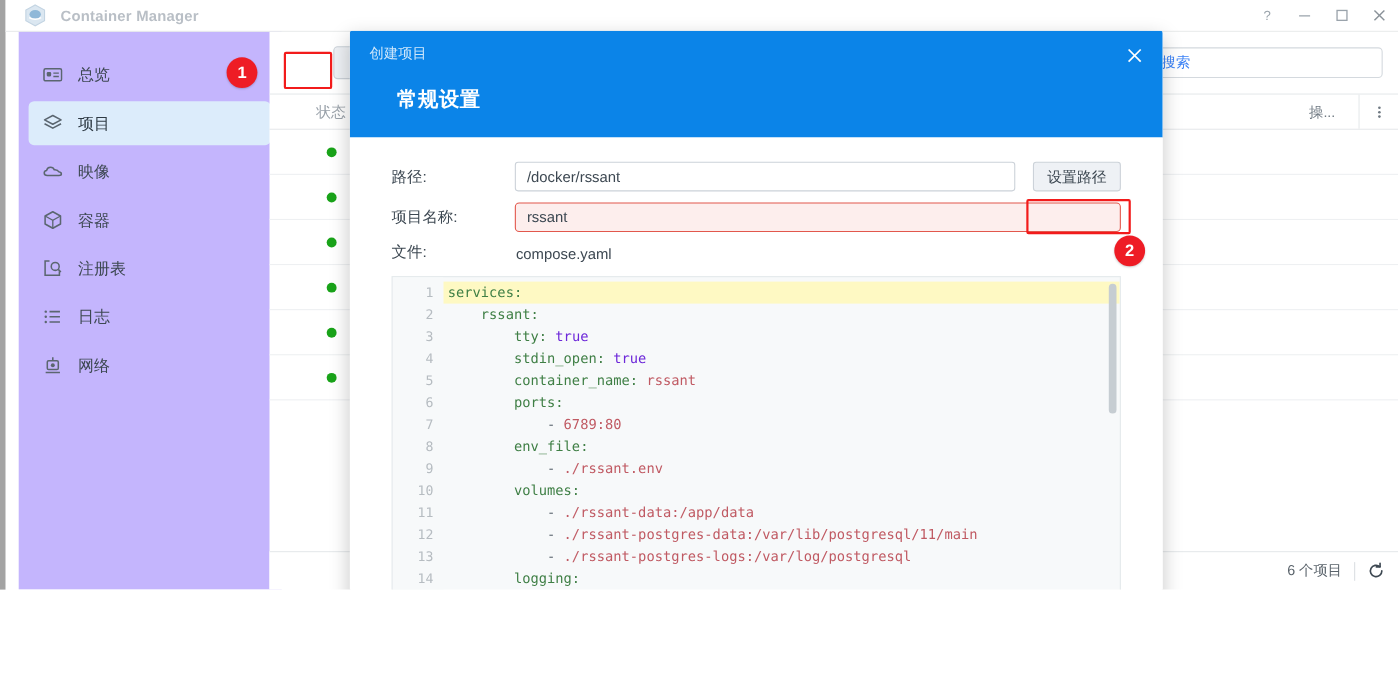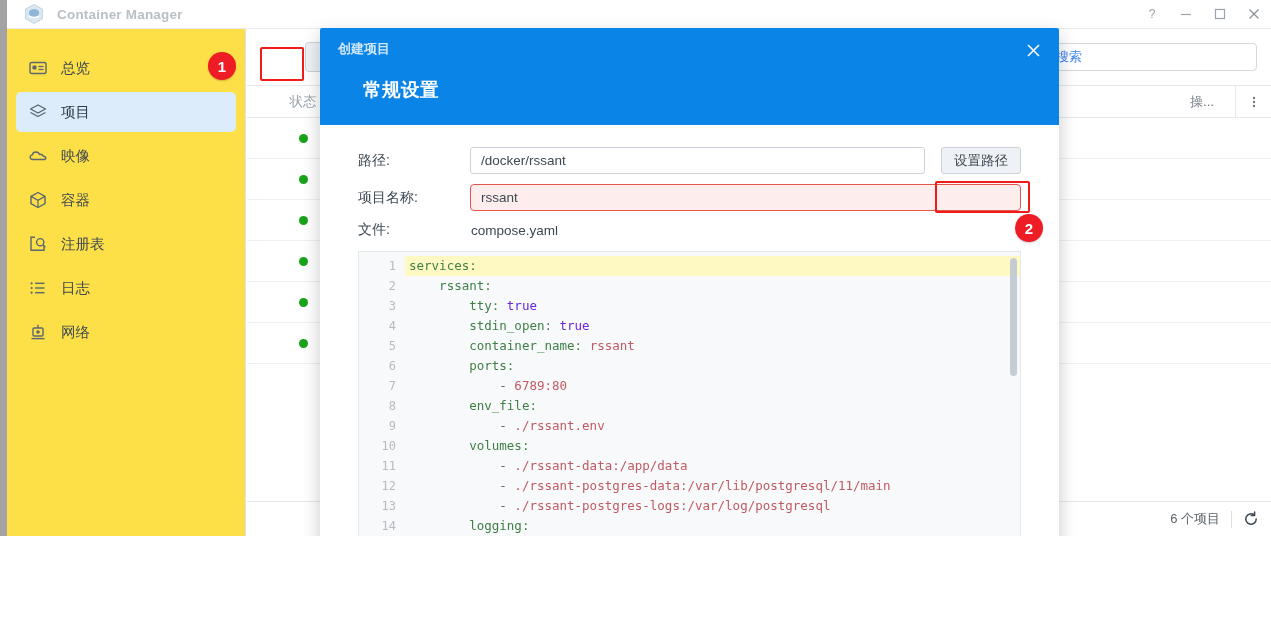--- a/index.html
+++ b/index.html
@@ -6,21 +6,21 @@
   html, body {
     width: 1271px; height: 632px;
     font-family: "Liberation Sans", "DejaVu Sans", sans-serif;
     background: #ffffff;
     overflow: hidden;
   }
   #app {
     position: relative;
     width: 1271px; height: 536px;
     background: #ffffff;
-    border-left: 7px solid #a3a3a3;
+    border-left: 5px solid #a3a3a3;
     overflow: hidden;
     padding-left: 47px;
   }
 
   
   .titlebar {
     position: absolute; top: 0; left: 0; right: 0; height: 29px;
     background: #ffffff;
     border-bottom: 1px solid #e8eaec;
     display: flex; align-items: center;
@@ -36,22 +36,22 @@
   }
   .tb-btn {
     width: 34px; height: 29px; display: flex; align-items: center;
     justify-content: center; color: #9aa3ab; font-size: 14px;
     cursor: default;
   }
   .tb-btn svg { display: block; }
 
   
   .sidebar {
-    position: absolute; top: 29px; left: 0; width: 239px; bottom: 0;
-    background: #fde047;
+    position: absolute; top: 29px; left: 12px; width: 239px; bottom: 0;
+    background: #c4b5fd;
     border-right: 1px solid #dfe3e8;
     padding-top: 19px;
   }
   .nav-item {
     display: flex; align-items: center; height: 40px;
     margin: 0 9px 4px 9px; padding-left: 12px;
     border-radius: 5px; color: #3d4852; font-size: 14.5px;
     cursor: pointer;
   }
   .nav-item .ic {
@@ -123,21 +123,21 @@
     box-shadow: 0 6px 18px rgba(0,0,0,.22);
     background: #fff;
     border-radius: 2px;
     overflow: hidden;
     display: flex; flex-direction: column;
   }
   .modal-head {
     background: #0b84e8; color: #fff; flex: 0 0 97px;
     position: relative; padding: 12px 0 0 18px;
   }
-  .modal-sub { font-size: 13px; color: #cfe7fb; font-weight: 700; }
+  .modal-sub { font-size: 13px; color: #cfe7fb; font-weight: 400; }
   .modal-title {
     font-size: 18.5px; font-weight: 700; color: #ffffff;
     margin-top: 19px; margin-left: 25px; letter-spacing: .5px;
   }
   .modal-close {
     position: absolute; right: 13px; top: 9px; width: 26px; height: 26px;
     display: flex; align-items: center; justify-content: center;
     color: #fff; font-size: 17px; cursor: pointer; line-height: 1;
   }
 

